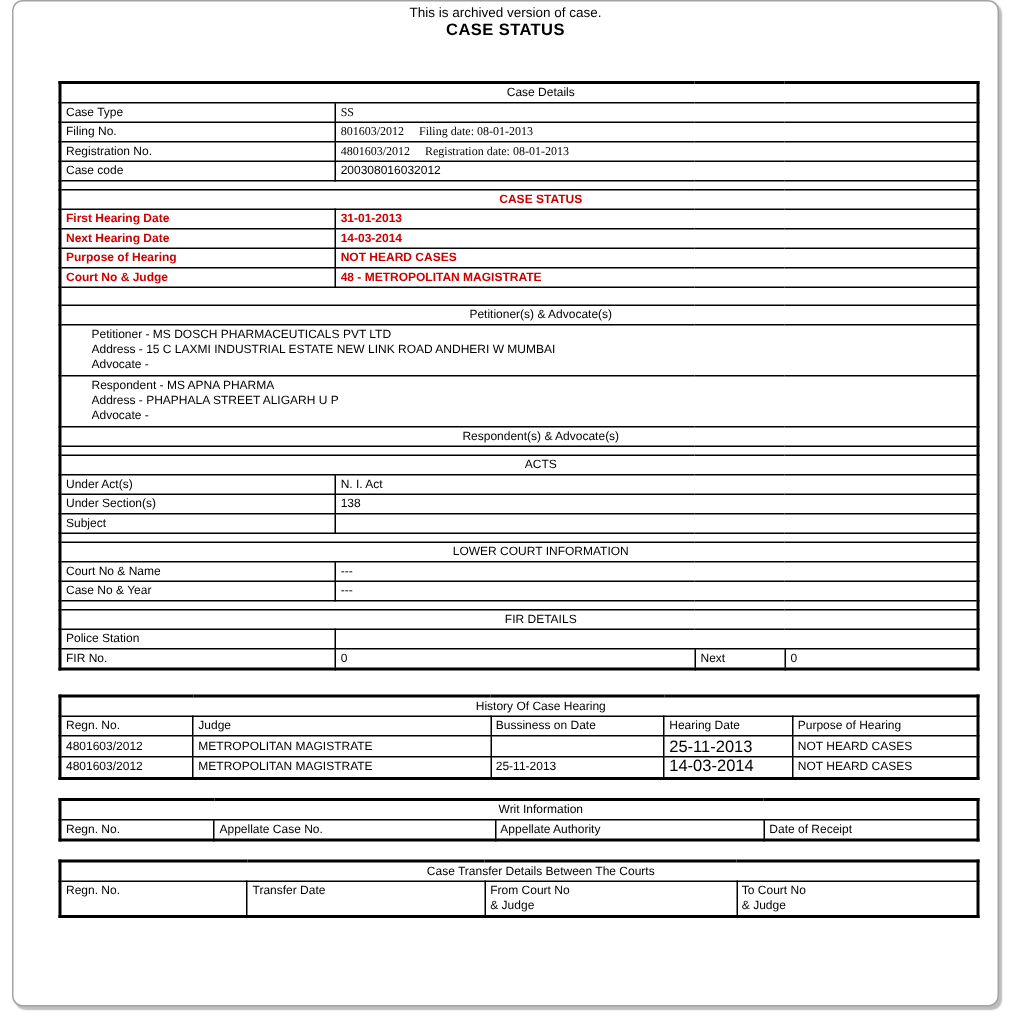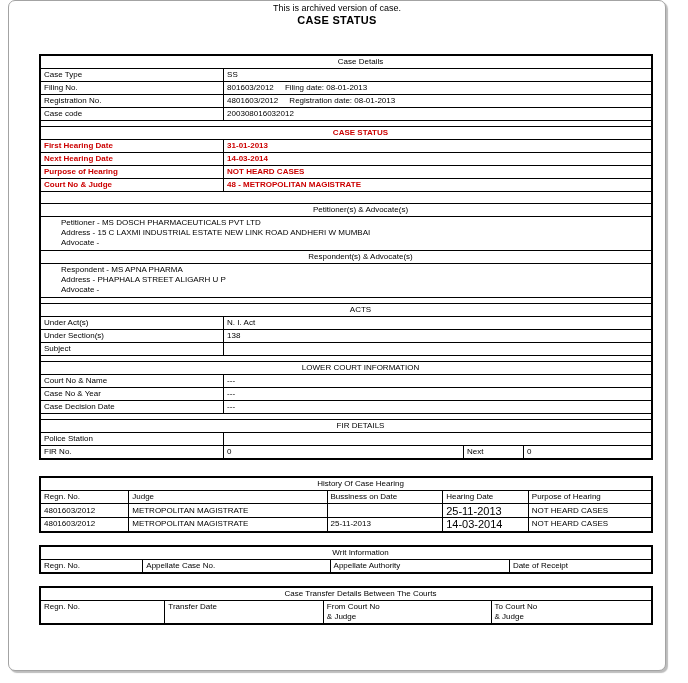--- a/index.html
+++ b/index.html
@@ -47,21 +47,21 @@
     padding: 1px 3px;
     height: 11px;
     line-height: 10px;
     overflow: hidden;
     white-space: nowrap;
     vertical-align: middle;
   }
   .caption { text-align: center; padding-left: 32px; }
   .red { color: #cc0000; font-weight: bold; }
   .bold { font-weight: normal; }
-  .pre { white-space: pre; }
+  .pre { white-space: pre; font-family: Liberation Serif, serif; }
   tr.spacer td { height: 6px; padding: 0; }
   tr.spacer-lg td { height: 12px; padding: 0; }
   td.block-cell { white-space: normal; height: auto; padding: 1px 3px 2px 20px; }
   .block-line { line-height: 10px; white-space: nowrap; overflow: hidden; }
   .big-date { font-size: 11px; }
   td.twoline { white-space: pre-line; line-height: 10px; height: 22px; vertical-align: top; }
   td.tall { height: 22px; vertical-align: top; }
   .tbl-gap { height: 16px; }
   .tbl-gap-sm { height: 12px; }
   tr.hist-row td { height: 14px; }
@@ -138,29 +138,29 @@
           </tr>
       <tr>
             <td colspan="4" class="block-cell">
         <div class="block-line">Petitioner - MS DOSCH PHARMACEUTICALS PVT LTD</div>
         <div class="block-line">Address - 15 C LAXMI INDUSTRIAL ESTATE NEW LINK ROAD ANDHERI W MUMBAI</div>
         <div class="block-line">Advocate -</div>
       </td>
           </tr>
 
       <tr>
-            <td colspan="4" class="caption">Respondent(s) &amp; Advocate(s)</td>
-          </tr>
-      <tr>
             <td colspan="4" class="block-cell">
         <div class="block-line">Respondent - MS APNA PHARMA</div>
         <div class="block-line">Address - PHAPHALA STREET ALIGARH U P</div>
         <div class="block-line">Advocate -</div>
       </td>
           </tr>
+      <tr>
+            <td colspan="4" class="caption">Respondent(s) &amp; Advocate(s)</td>
+          </tr>
 
       <tr class="spacer">
             <td colspan="4"></td>
           </tr>
 
       <tr>
             <td colspan="4" class="caption">ACTS</td>
           </tr>
       <tr>
             <td>Under Act(s)</td>
@@ -181,24 +181,20 @@
 
       <tr>
             <td colspan="4" class="caption">LOWER COURT INFORMATION</td>
           </tr>
       <tr>
             <td>Court No &amp; Name</td>
             <td colspan="3">---</td>
           </tr>
       <tr>
             <td>Case No &amp; Year</td>
-            <td colspan="3">---</td>
-          </tr>
-      <tr>
-            <td>Case Decision Date</td>
             <td colspan="3">---</td>
           </tr>
 
       <tr class="spacer">
             <td colspan="4"></td>
           </tr>
 
       <tr>
             <td colspan="4" class="caption">FIR DETAILS</td>
           </tr>

